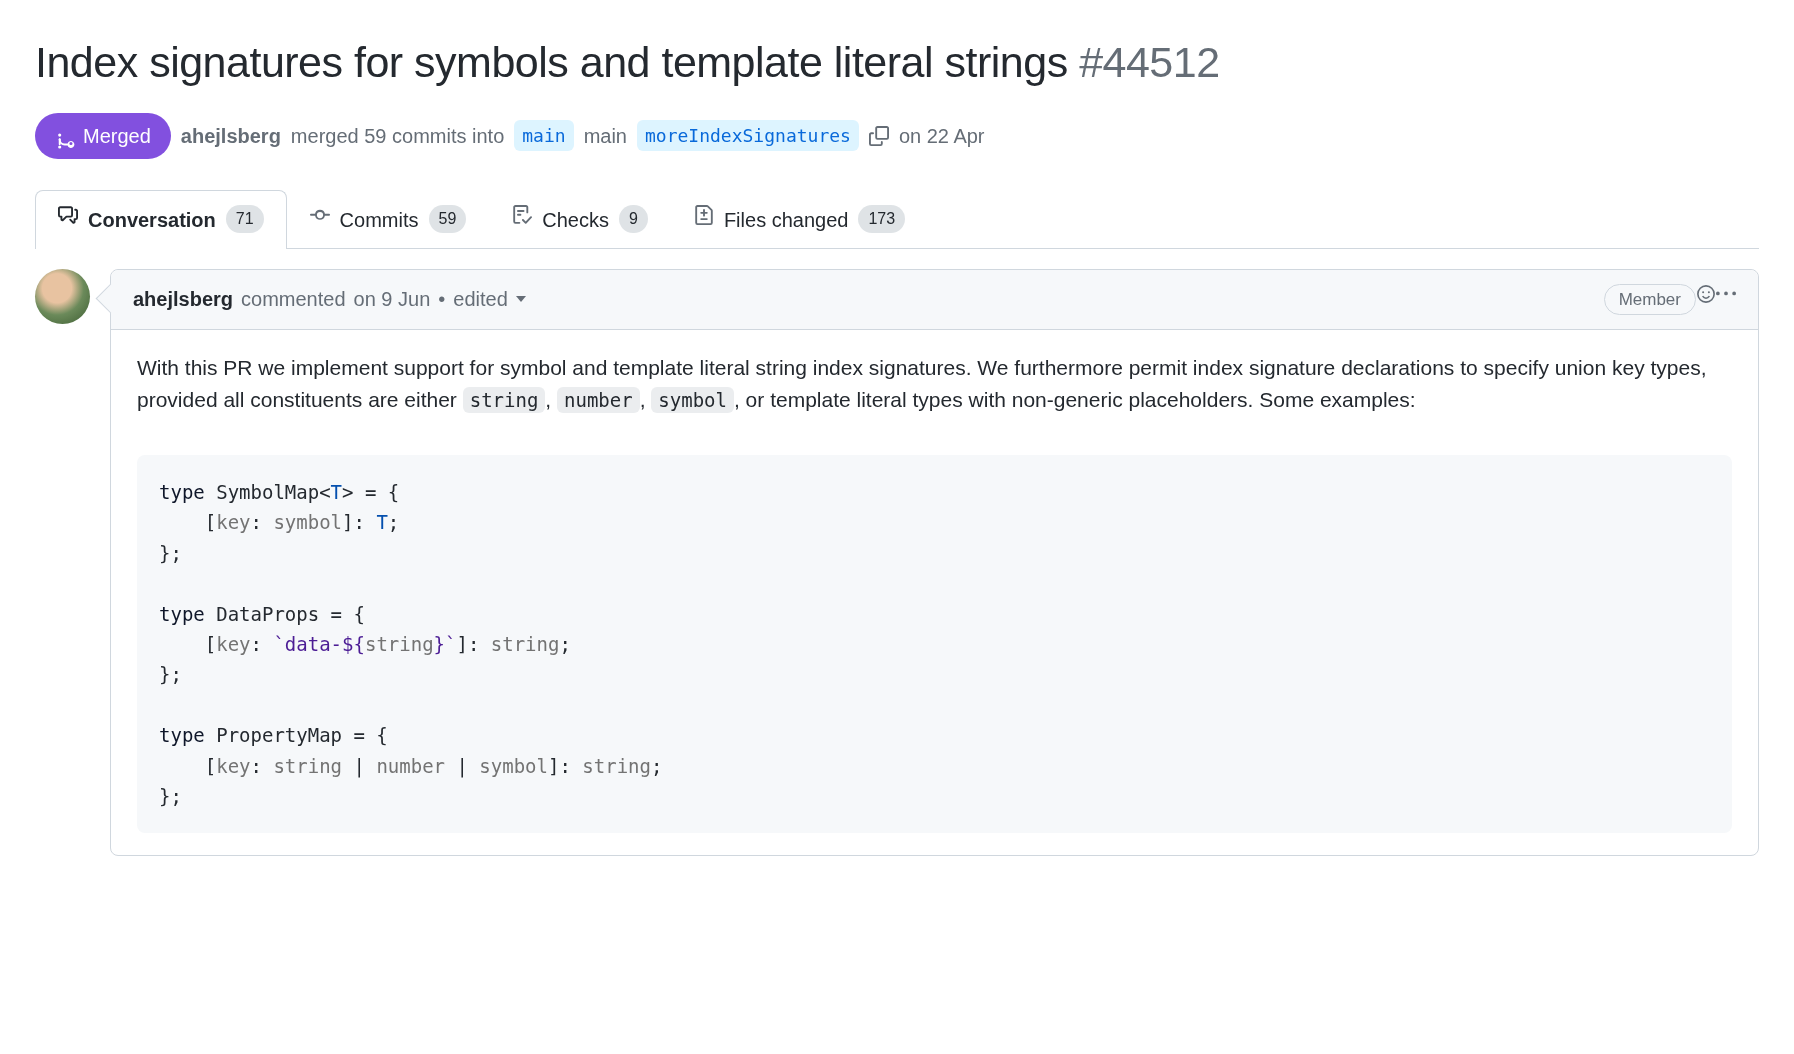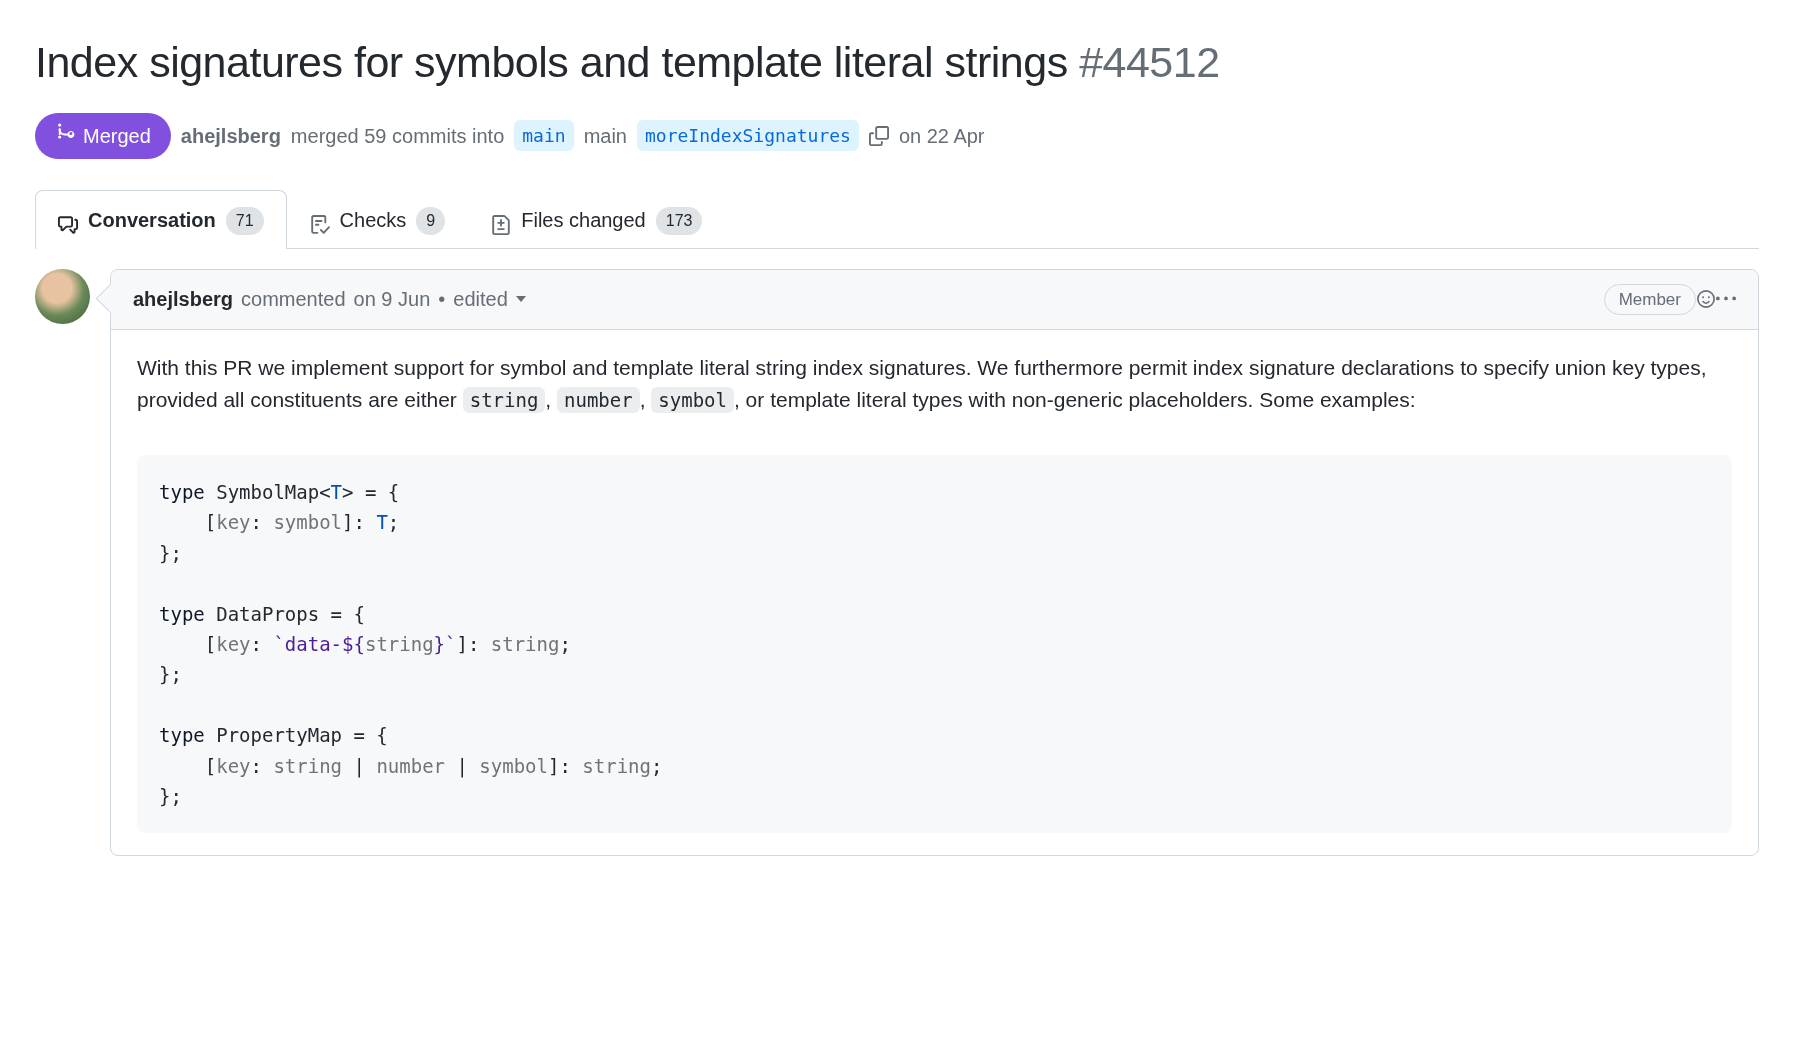--- a/index.html
+++ b/index.html
@@ -22,21 +22,21 @@
 .subheader {
   display:flex;
   align-items:center;
   gap:10px;
   margin-bottom:30px;
   font-size:20px;
   color:#656d76;
 }
 .state-badge {
   display:inline-flex;
-  align-items:flex-start;
+  align-items:flex-end;
   gap:8px;
   background:#8250df;
   color:#ffffff;
   padding:8px 20px;
   border-radius:30px;
   font-weight:500;
   font-size:20px;
 }
 .state-badge svg { fill:#ffffff; }
 .author-strong { color:#656d76; font-weight:600; }
@@ -50,21 +50,21 @@
 }
 .copy-icon { color:#656d76; display:inline-flex; cursor:pointer; }
 .tabs {
   display:flex;
   gap:0;
   border-bottom:1px solid #d0d7de;
   margin-bottom:20px;
 }
 .tab {
   display:flex;
-  align-items:flex-end;
+  align-items:flex-start;
   gap:10px;
   padding:14px 22px;
   font-size:20px;
   color:#24292f;
   cursor:pointer;
   border:1px solid transparent;
   border-bottom:none;
   border-radius:8px 8px 0 0;
   position:relative;
   top:1px;
@@ -118,21 +118,21 @@
   border-bottom:1px solid #d0d7de;
   display:flex;
   align-items:center;
   justify-content:space-between;
   border-radius:8px 8px 0 0;
   font-size:20px;
   color:#656d76;
 }
 .comment-header .left { display:flex; align-items:center; gap:8px; }
 .comment-header .author { font-weight:600; color:#24292f; }
-.comment-header .right { display:flex; align-items:center; }
+.comment-header .right { display:flex; align-items:flex-start; }
 .role-badge {
   border:1px solid #d0d7de;
   border-radius:20px;
   padding:2px 14px;
   font-size:17px;
   color:#656d76;
 }
 .icon-btn { color:#656d76; display:inline-flex; cursor:pointer; }
 .caret {
   display:inline-block;
@@ -201,20 +201,27 @@
   <span>on 22 Apr</span>
 </div>
 
 <div class="tabs">
   <div class="tab selected">
     <svg width="20" height="20" viewBox="0 0 16 16">
         <path d="M1.75 1h8.5c.966 0 1.75.784 1.75 1.75v5.5A1.75 1.75 0 0 1 10.25 10H7.061l-2.574 2.573A1.458 1.458 0 0 1 2 11.543V10h-.25A1.75 1.75 0 0 1 0 8.25v-5.5C0 1.784.784 1 1.75 1ZM1.5 2.75v5.5c0 .138.112.25.25.25h1a.75.75 0 0 1 .75.75v2.19l2.72-2.72a.749.749 0 0 1 .53-.22h3.5a.25.25 0 0 0 .25-.25v-5.5a.25.25 0 0 0-.25-.25h-8.5a.25.25 0 0 0-.25.25Zm13 2a.25.25 0 0 0-.25-.25h-.5a.75.75 0 0 1 0-1.5h.5c.966 0 1.75.784 1.75 1.75v5.5A1.75 1.75 0 0 1 14.25 12H14v1.543a1.458 1.458 0 0 1-2.487 1.03L9.22 12.28a.749.749 0 0 1 1.06-1.06l2.22 2.22V11.25a.75.75 0 0 1 .75-.75h1a.25.25 0 0 0 .25-.25Z"></path>
       </svg>
     <span>Conversation</span>
     <span class="counter">71</span>
+  </div>
+  <div class="tab">
+    <svg width="20" height="20" viewBox="0 0 16 16">
+        <path d="M11.93 8.5a4.002 4.002 0 0 1-7.86 0H.75a.75.75 0 0 1 0-1.5h3.32a4.002 4.002 0 0 1 7.86 0h3.32a.75.75 0 0 1 0 1.5ZM10.5 8a2.5 2.5 0 1 0-5 0 2.5 2.5 0 0 0 5 0Z"></path>
+      </svg>
+    <span>Commits</span>
+    <span class="counter">59</span>
   </div>
   <div class="tab">
     <svg width="20" height="20" viewBox="0 0 16 16">
         <path d="M2.5 1.75v11.5c0 .14.11.25.25.25h3.17a.75.75 0 0 1 0 1.5H2.75A1.75 1.75 0 0 1 1 13.25V1.75C1 .78 1.78 0 2.75 0h8.5C12.22 0 13 .78 13 1.75v4.17a.75.75 0 0 1-1.5 0V1.75a.25.25 0 0 0-.25-.25h-8.5a.25.25 0 0 0-.25.25Zm13.27 8.48-4.25 4.5a.75.75 0 0 1-1.07.02l-2.25-2.25a.75.75 0 0 1 1.06-1.06l1.7 1.7 3.72-3.94a.75.75 0 0 1 1.09 1.03ZM4.75 4h4.5a.75.75 0 0 1 0 1.5h-4.5a.75.75 0 0 1 0-1.5ZM4 7.75A.75.75 0 0 1 4.75 7h2a.75.75 0 0 1 0 1.5h-2A.75.75 0 0 1 4 7.75Z"></path>
       </svg>
     <span>Checks</span>
     <span class="counter">9</span>
   </div>
   <div class="tab">
     <svg width="20" height="20" viewBox="0 0 16 16">

